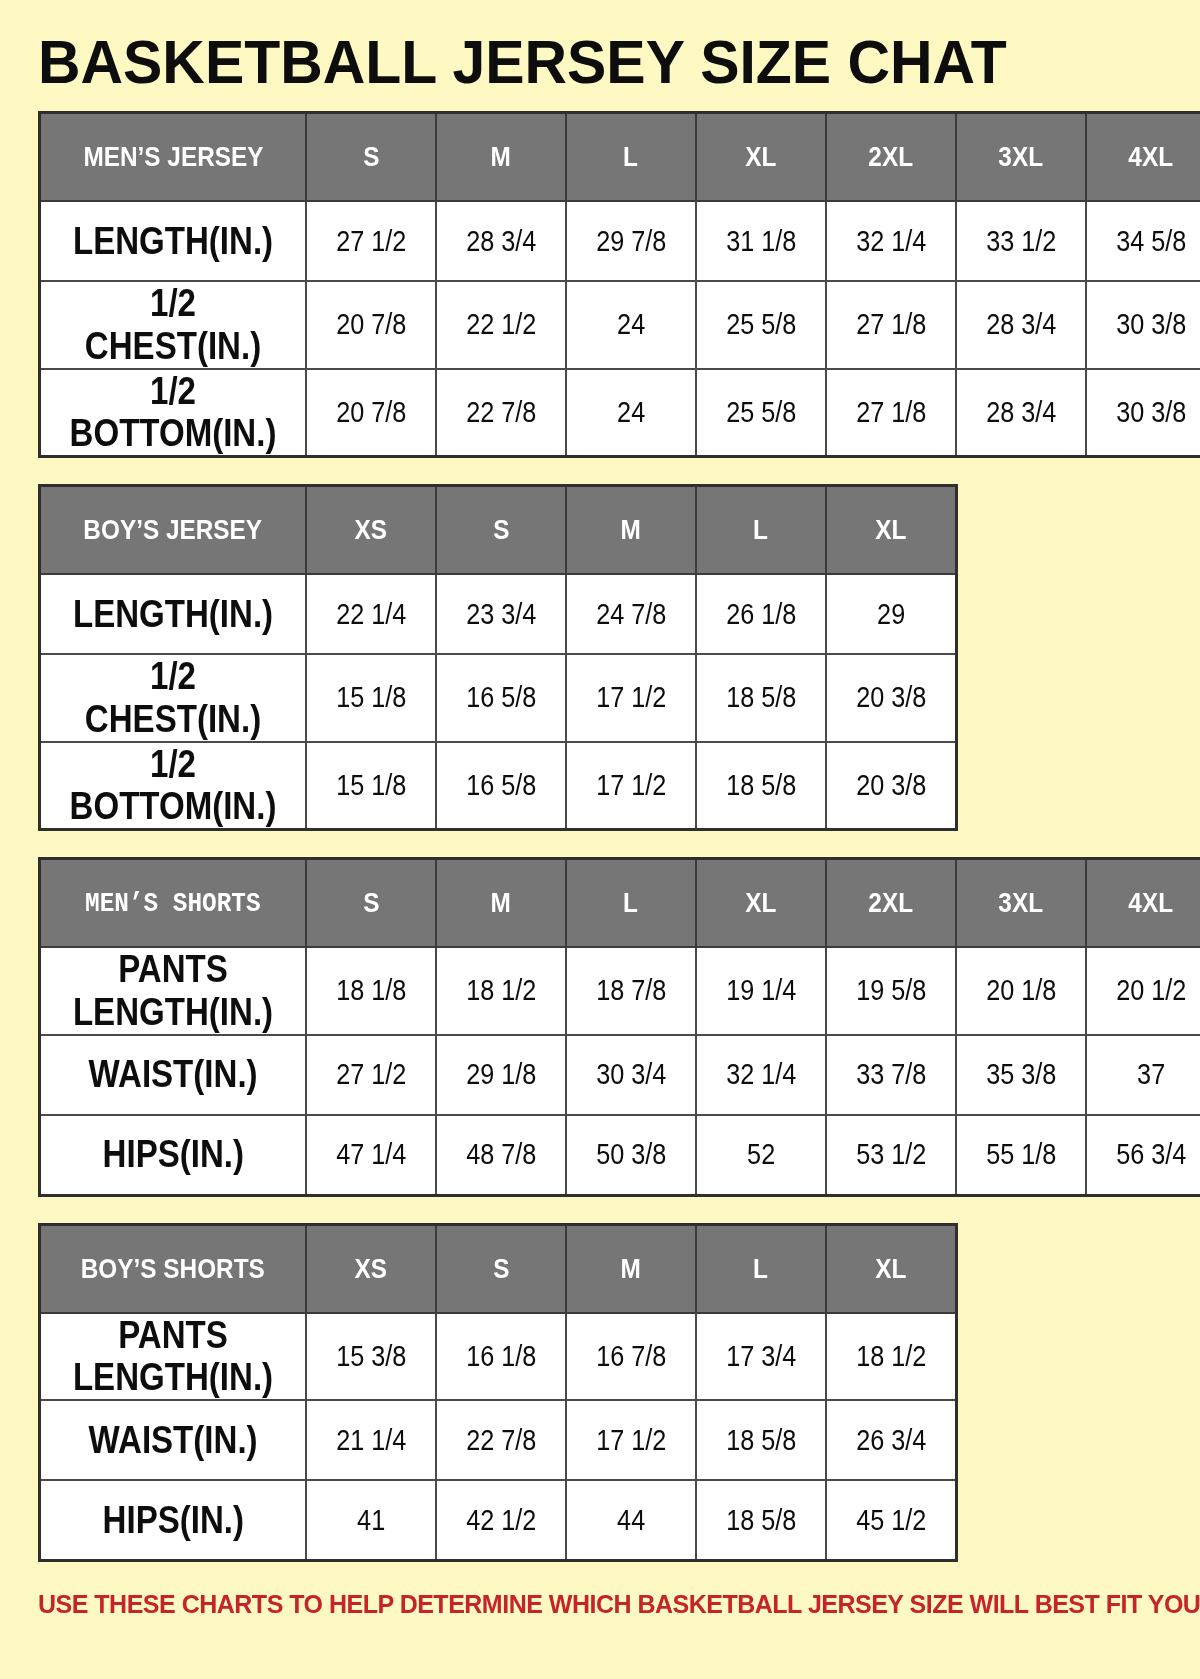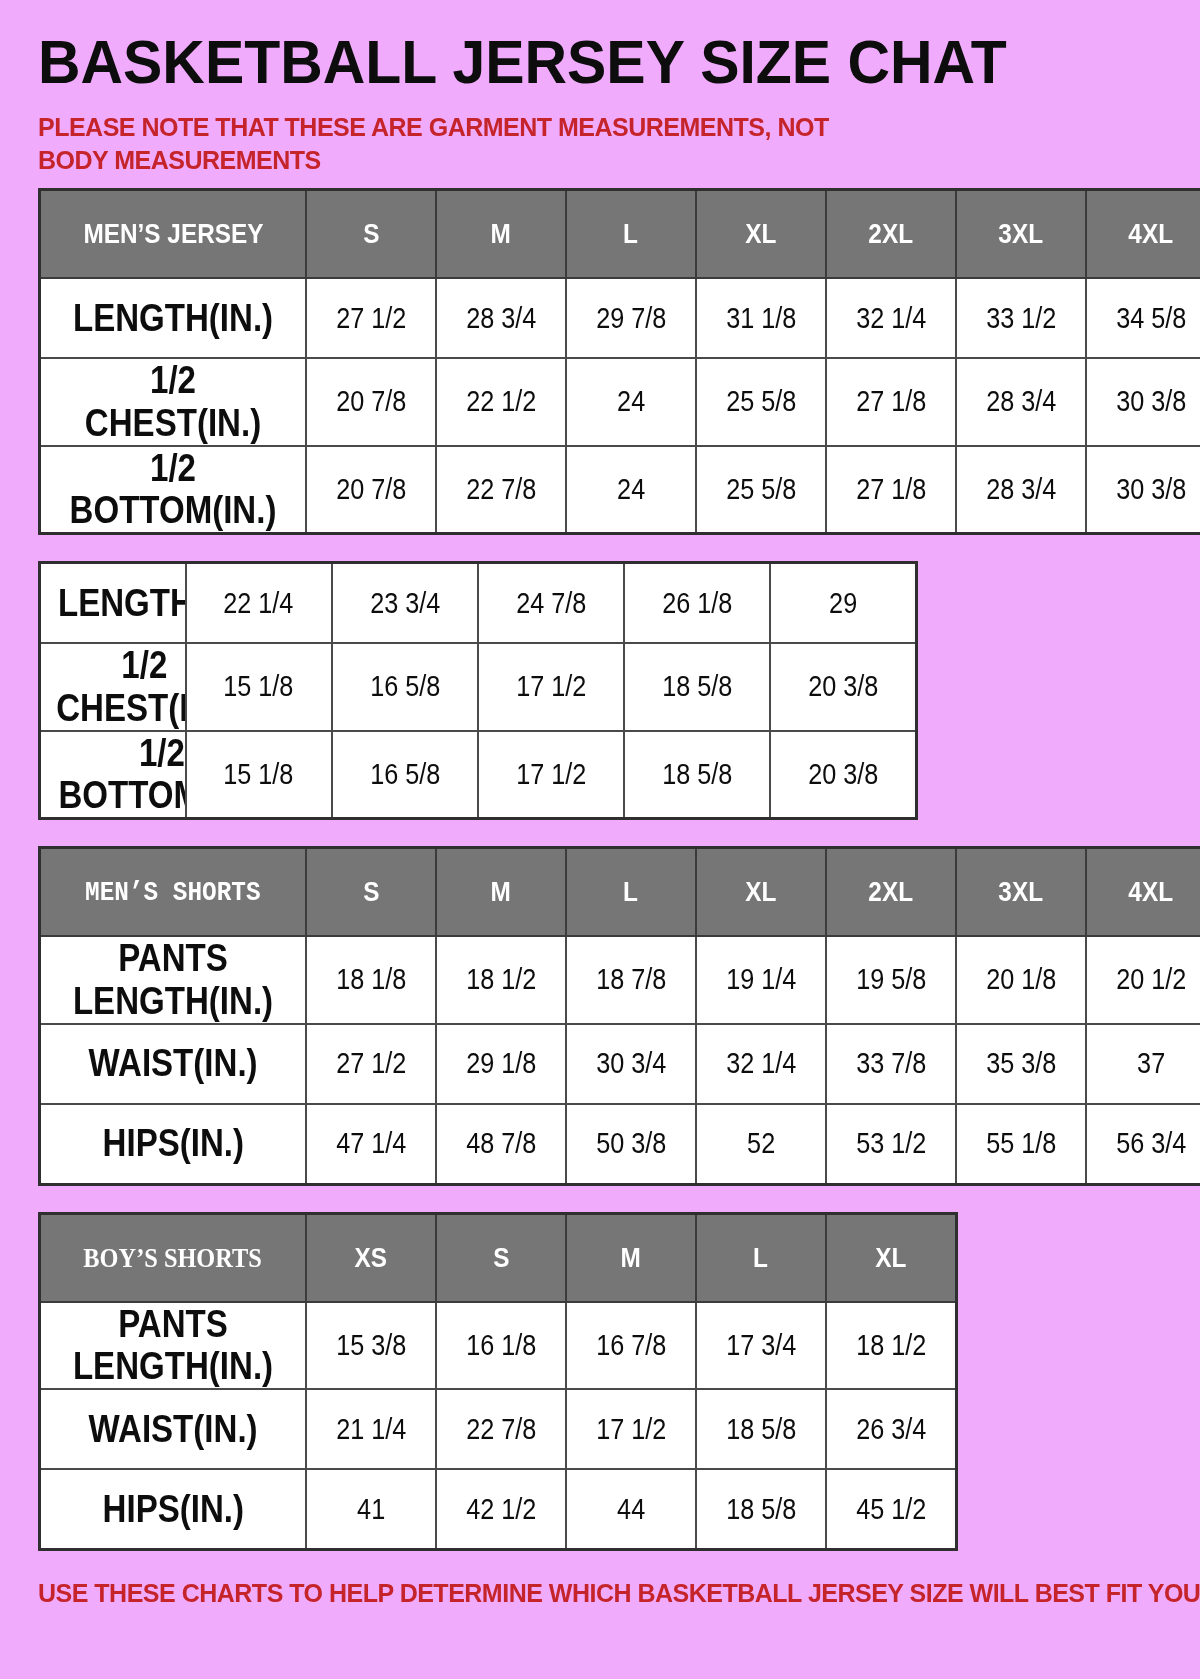--- a/index.html
+++ b/index.html
@@ -6,21 +6,21 @@
     margin: 0;
     padding: 0;
     background: #ffffff;
     font-family: "Liberation Sans", sans-serif;
   }
   .page {
     width: 1200px;
     height: 1679px;
     box-sizing: border-box;
     padding: 14px 34px 0 38px;
-    background: #f0abfc;
+    background: #fef9c3;
     overflow: hidden;
   }
   .page-title {
     font-size: 62px;
     font-weight: bold;
     color: #0d0d0d;
     margin: 12px 0 14px 0;
     white-space: nowrap;
     letter-spacing: 0px;
     transform: scaleX(0.95);
@@ -77,21 +77,20 @@
     transform: scaleX(0.87);
     transform-origin: center;
     line-height: 1.12;
   }
 </style>
 </head>
 <body>
 
 <div class="page">
   <div class="page-title">BASKETBALL JERSEY SIZE CHAT</div>
-  <div class="note top">PLEASE NOTE THAT THESE ARE GARMENT MEASUREMENTS, NOT BODY MEASUREMENTS</div>
   <div id="tables">
       <table class="size-table" style="width: 1128px;">
         <tbody>
           <tr class="head">
             <th style="width: 260px;"><span class="cell-text">MEN’S JERSEY</span></th>
             <th style="width: 124px;"><span class="cell-text">S</span></th>
             <th style="width: 124px;"><span class="cell-text">M</span></th>
             <th style="width: 124px;"><span class="cell-text">L</span></th>
             <th style="width: 124px;"><span class="cell-text">XL</span></th>
             <th style="width: 124px;"><span class="cell-text">2XL</span></th>
@@ -125,20 +124,28 @@
             <td><span class="cell-text">24</span></td>
             <td><span class="cell-text">25 5/8</span></td>
             <td><span class="cell-text">27 1/8</span></td>
             <td><span class="cell-text">28 3/4</span></td>
             <td><span class="cell-text">30 3/8</span></td>
           </tr>
         </tbody>
       </table>
       <table class="size-table" style="width: 880px;">
         <tbody>
+          <tr class="head">
+            <th style="width: 260px;"><span class="cell-text">BOY’S JERSEY</span></th>
+            <th style="width: 124px;"><span class="cell-text">XS</span></th>
+            <th style="width: 124px;"><span class="cell-text">S</span></th>
+            <th style="width: 124px;"><span class="cell-text">M</span></th>
+            <th style="width: 124px;"><span class="cell-text">L</span></th>
+            <th style="width: 124px;"><span class="cell-text">XL</span></th>
+          </tr>
           <tr>
             <td class="row-label"><span class="cell-text">LENGTH(IN.)</span></td>
             <td><span class="cell-text">22 1/4</span></td>
             <td><span class="cell-text">23 3/4</span></td>
             <td><span class="cell-text">24 7/8</span></td>
             <td><span class="cell-text">26 1/8</span></td>
             <td><span class="cell-text">29</span></td>
           </tr>
           <tr>
             <td class="row-label"><span class="cell-text">1/2 CHEST(IN.)</span></td>
@@ -198,21 +205,21 @@
             <td><span class="cell-text">52</span></td>
             <td><span class="cell-text">53 1/2</span></td>
             <td><span class="cell-text">55 1/8</span></td>
             <td><span class="cell-text">56 3/4</span></td>
           </tr>
         </tbody>
       </table>
       <table class="size-table" style="width: 880px;">
         <tbody>
           <tr class="head">
-            <th style="width: 260px; font-family: Liberation Serif, serif;"><span class="cell-text">BOY’S SHORTS</span></th>
+            <th style="width: 260px;"><span class="cell-text">BOY’S SHORTS</span></th>
             <th style="width: 124px;"><span class="cell-text">XS</span></th>
             <th style="width: 124px;"><span class="cell-text">S</span></th>
             <th style="width: 124px;"><span class="cell-text">M</span></th>
             <th style="width: 124px;"><span class="cell-text">L</span></th>
             <th style="width: 124px;"><span class="cell-text">XL</span></th>
           </tr>
           <tr>
             <td class="row-label"><span class="cell-text">PANTS LENGTH(IN.)</span></td>
             <td><span class="cell-text">15 3/8</span></td>
             <td><span class="cell-text">16 1/8</span></td>

